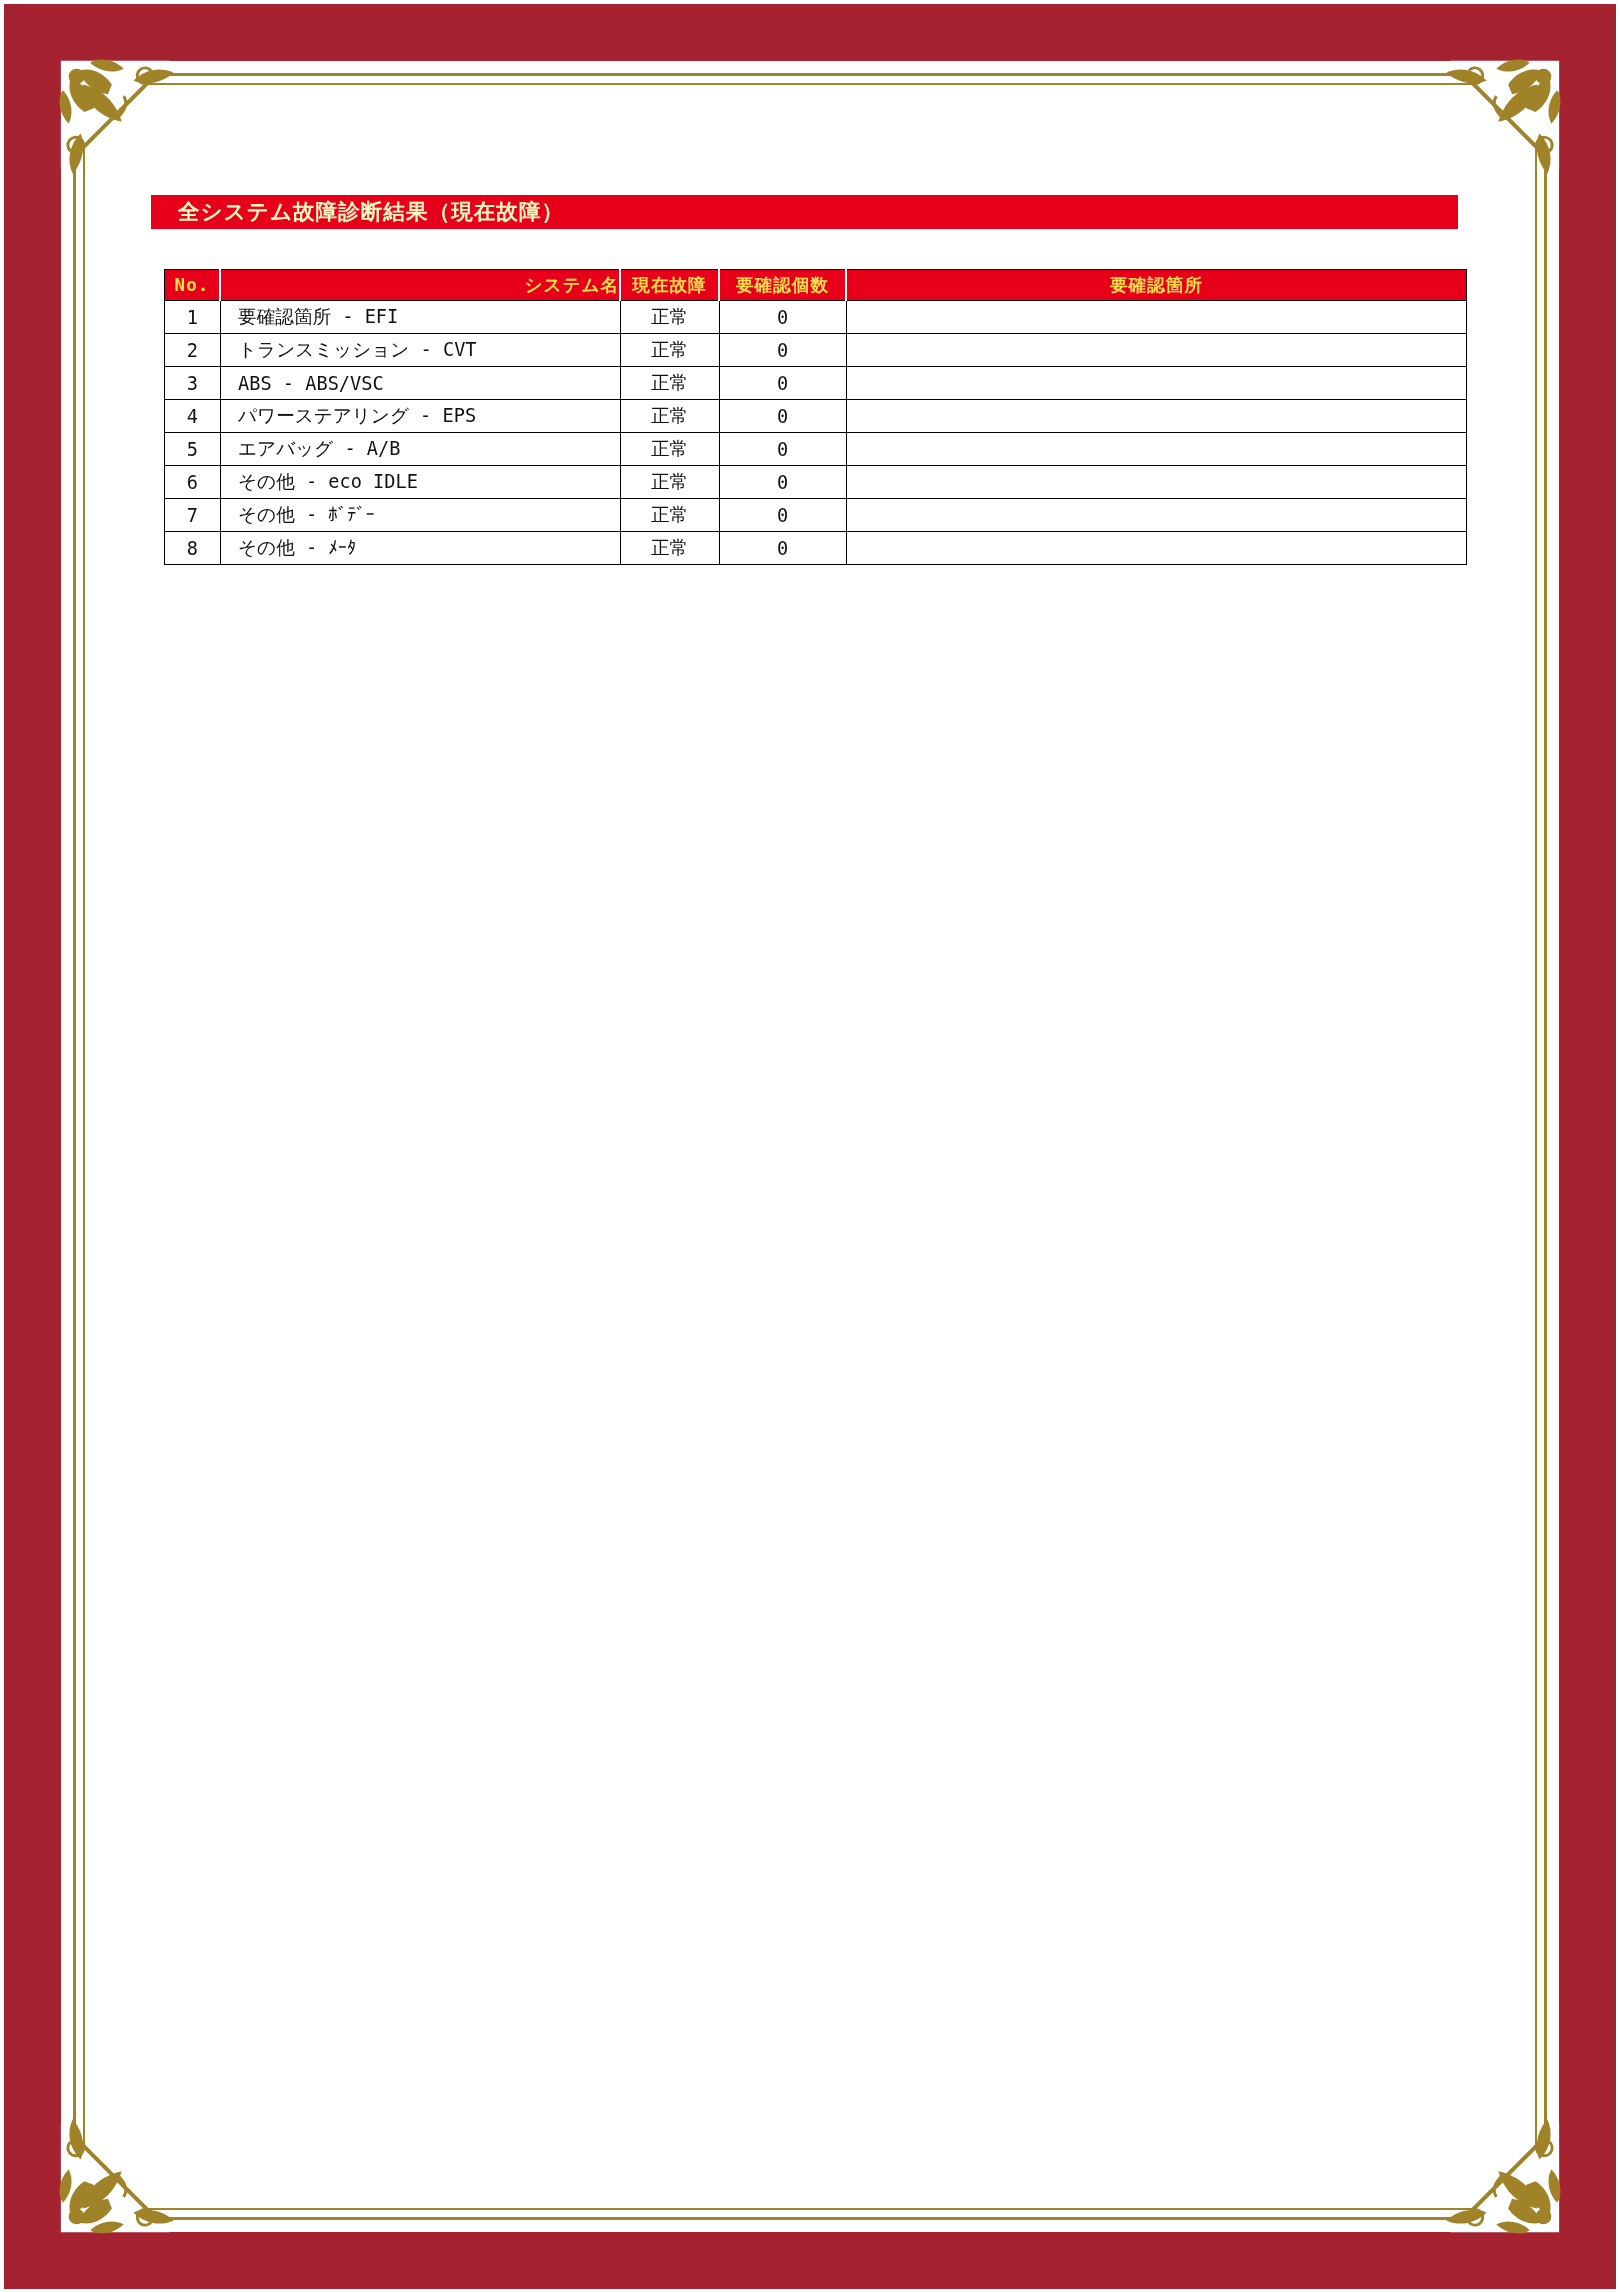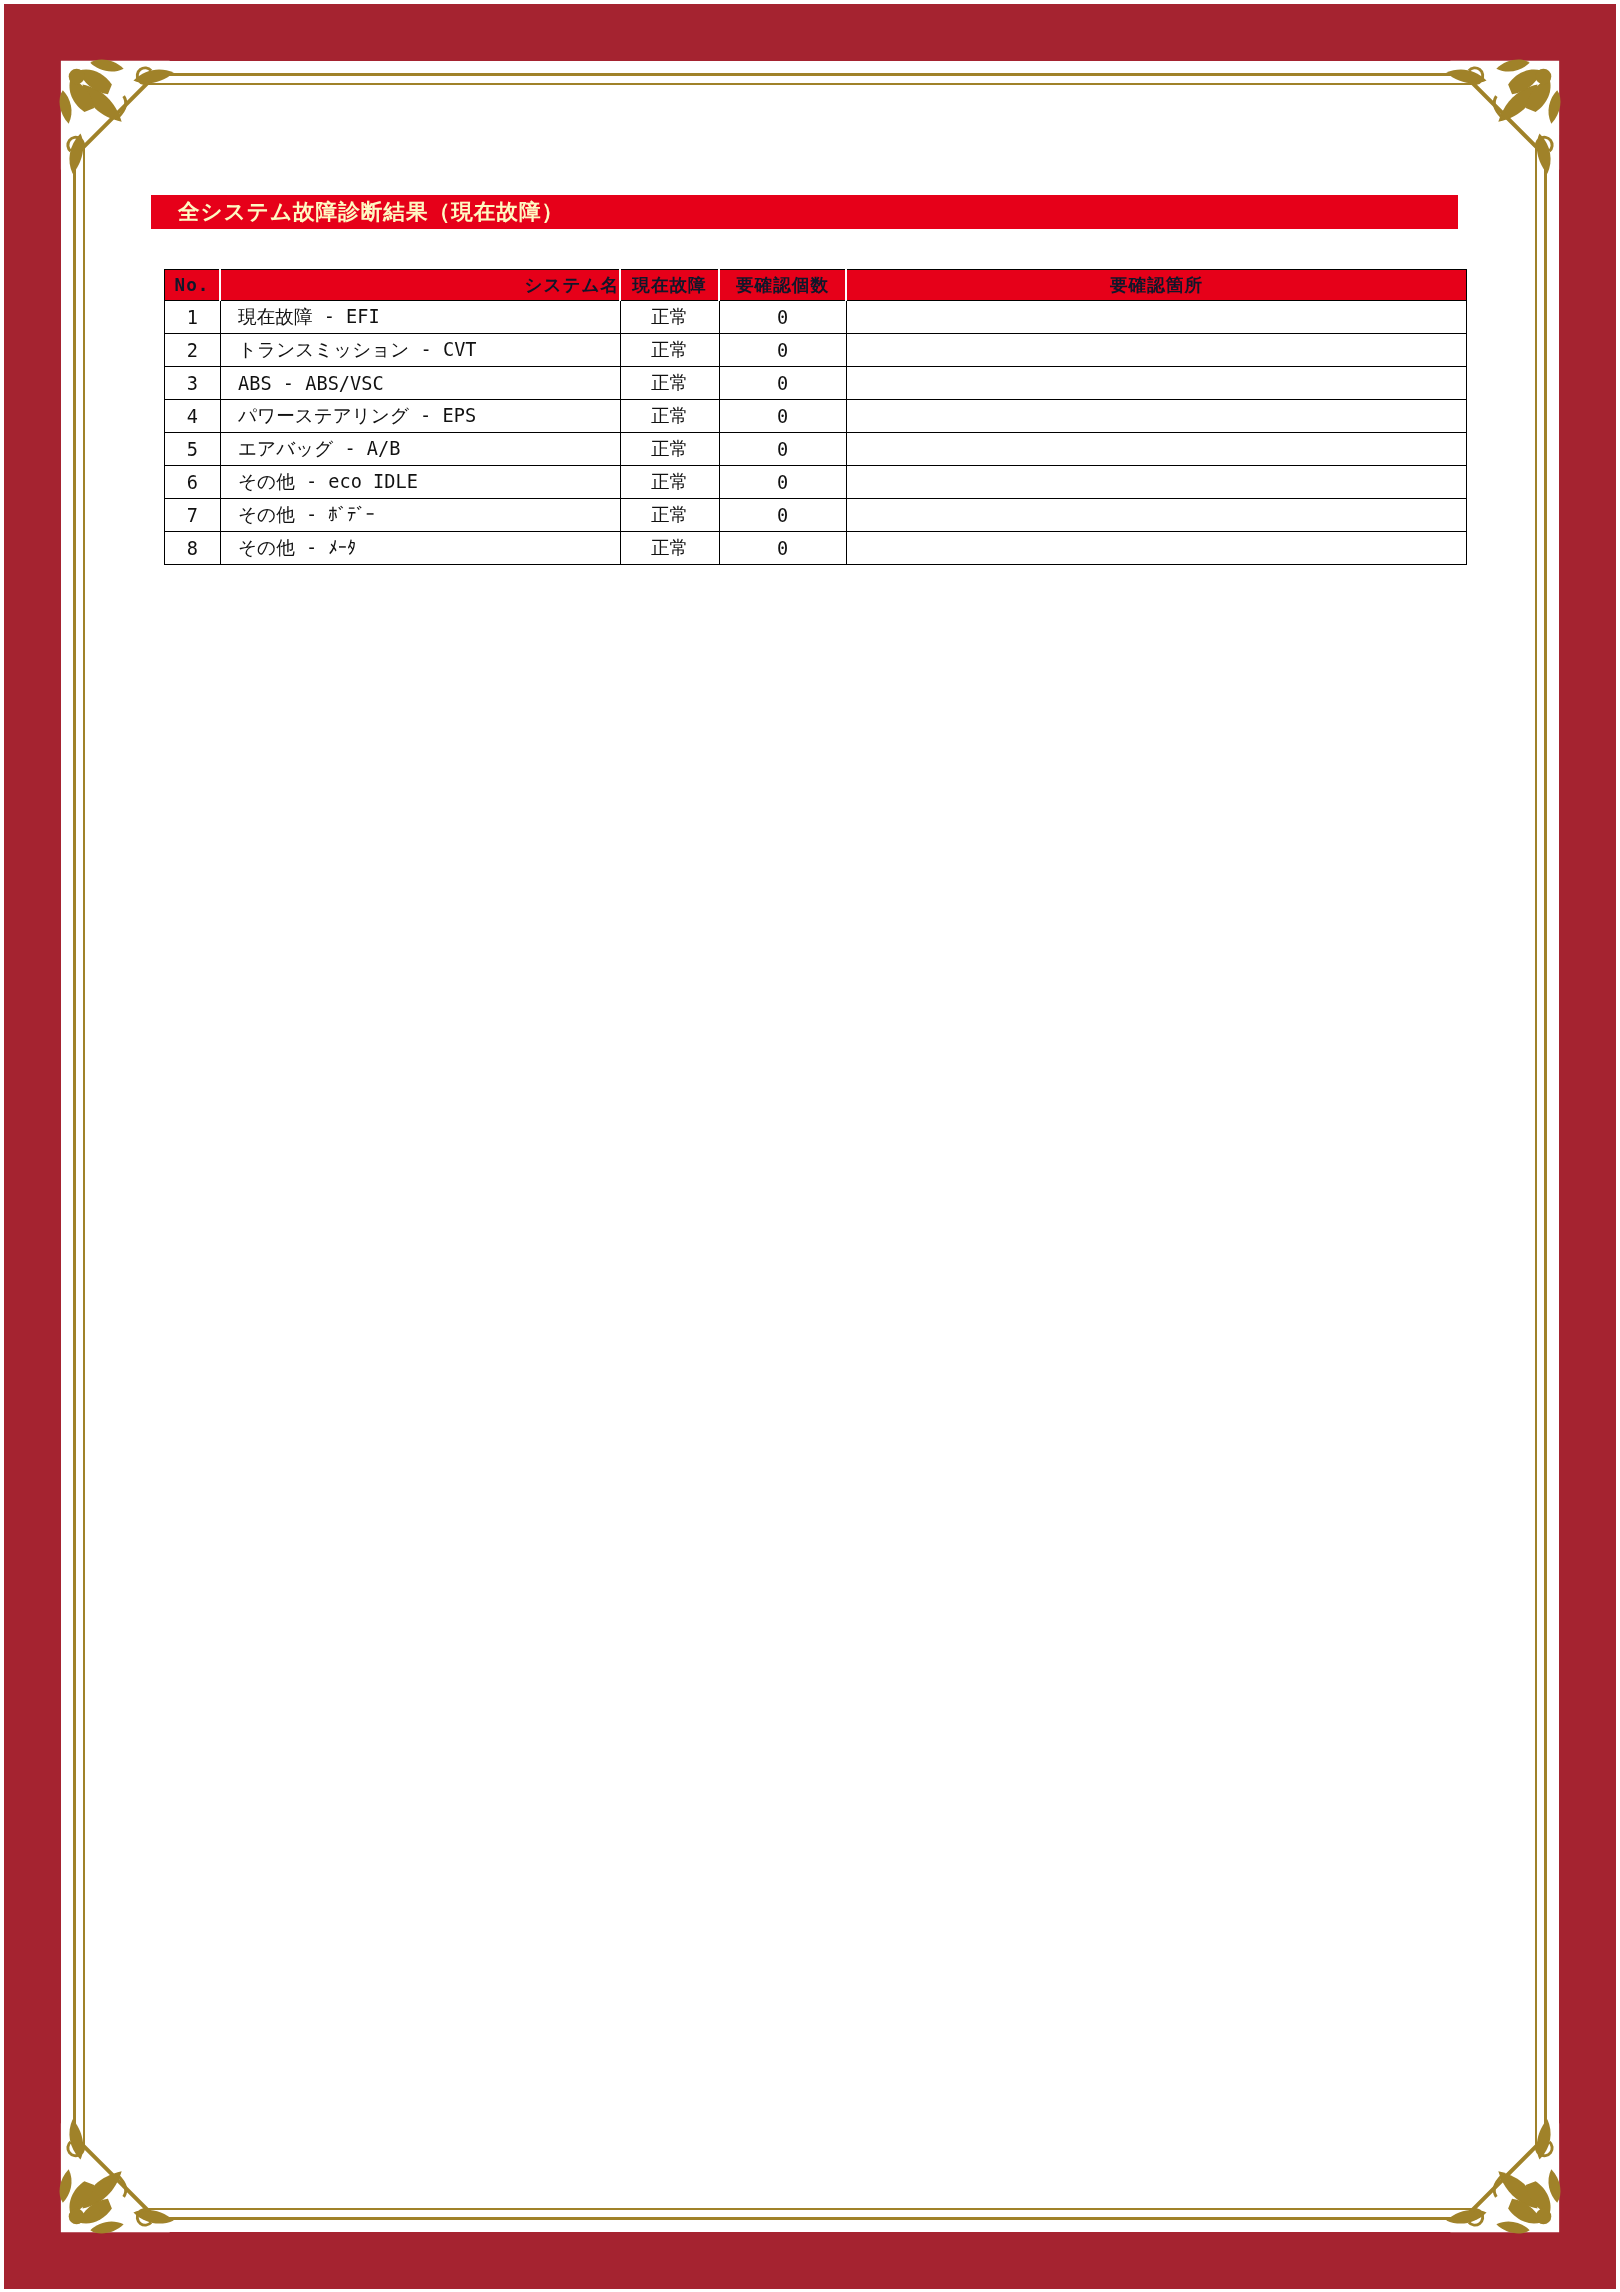--- a/index.html
+++ b/index.html
@@ -64,21 +64,21 @@
   }
   table.diag{
     table-layout:fixed;
     border-collapse:collapse;
     width:1294px;
     border:1px solid #000000;
     font-family:"DejaVu Sans Mono","DejaVu Sans",sans-serif;
   }
   table.diag th{
     background:#e60019;
-    color:#0f172a;
+    color:#fde047;
     font-size:17.6px;
     font-weight:bold;
     height:30px;
     border-left:2px solid #ffffff;
     border-right:2px solid #ffffff;
     border-top:1px solid #000000;
     border-bottom:1px solid #000000;
     text-align:center;
     padding:0;
     letter-spacing:1px;
@@ -157,21 +157,21 @@
           <th class="col-no">No.</th>
           <th class="col-system" style="text-align:right;padding-left:0 !important;">システム名</th>
           <th class="col-result">現在故障</th>
           <th class="col-count">要確認個数</th>
           <th class="col-location" style="text-align:center;padding-left:0 !important;margin-top:24px;">要確認箇所</th>
         </tr>
       </thead>
       <tbody>
           <tr>
             <td class="col-no">1</td>
-            <td class="col-system">現在故障 - EFI</td>
+            <td class="col-system">要確認箇所 - EFI</td>
             <td class="col-result">正常</td>
             <td class="col-count">0</td>
             <td class="col-location"></td>
           </tr>
           <tr>
             <td class="col-no">2</td>
             <td class="col-system">トランスミッション - CVT</td>
             <td class="col-result">正常</td>
             <td class="col-count">0</td>
             <td class="col-location"></td>

